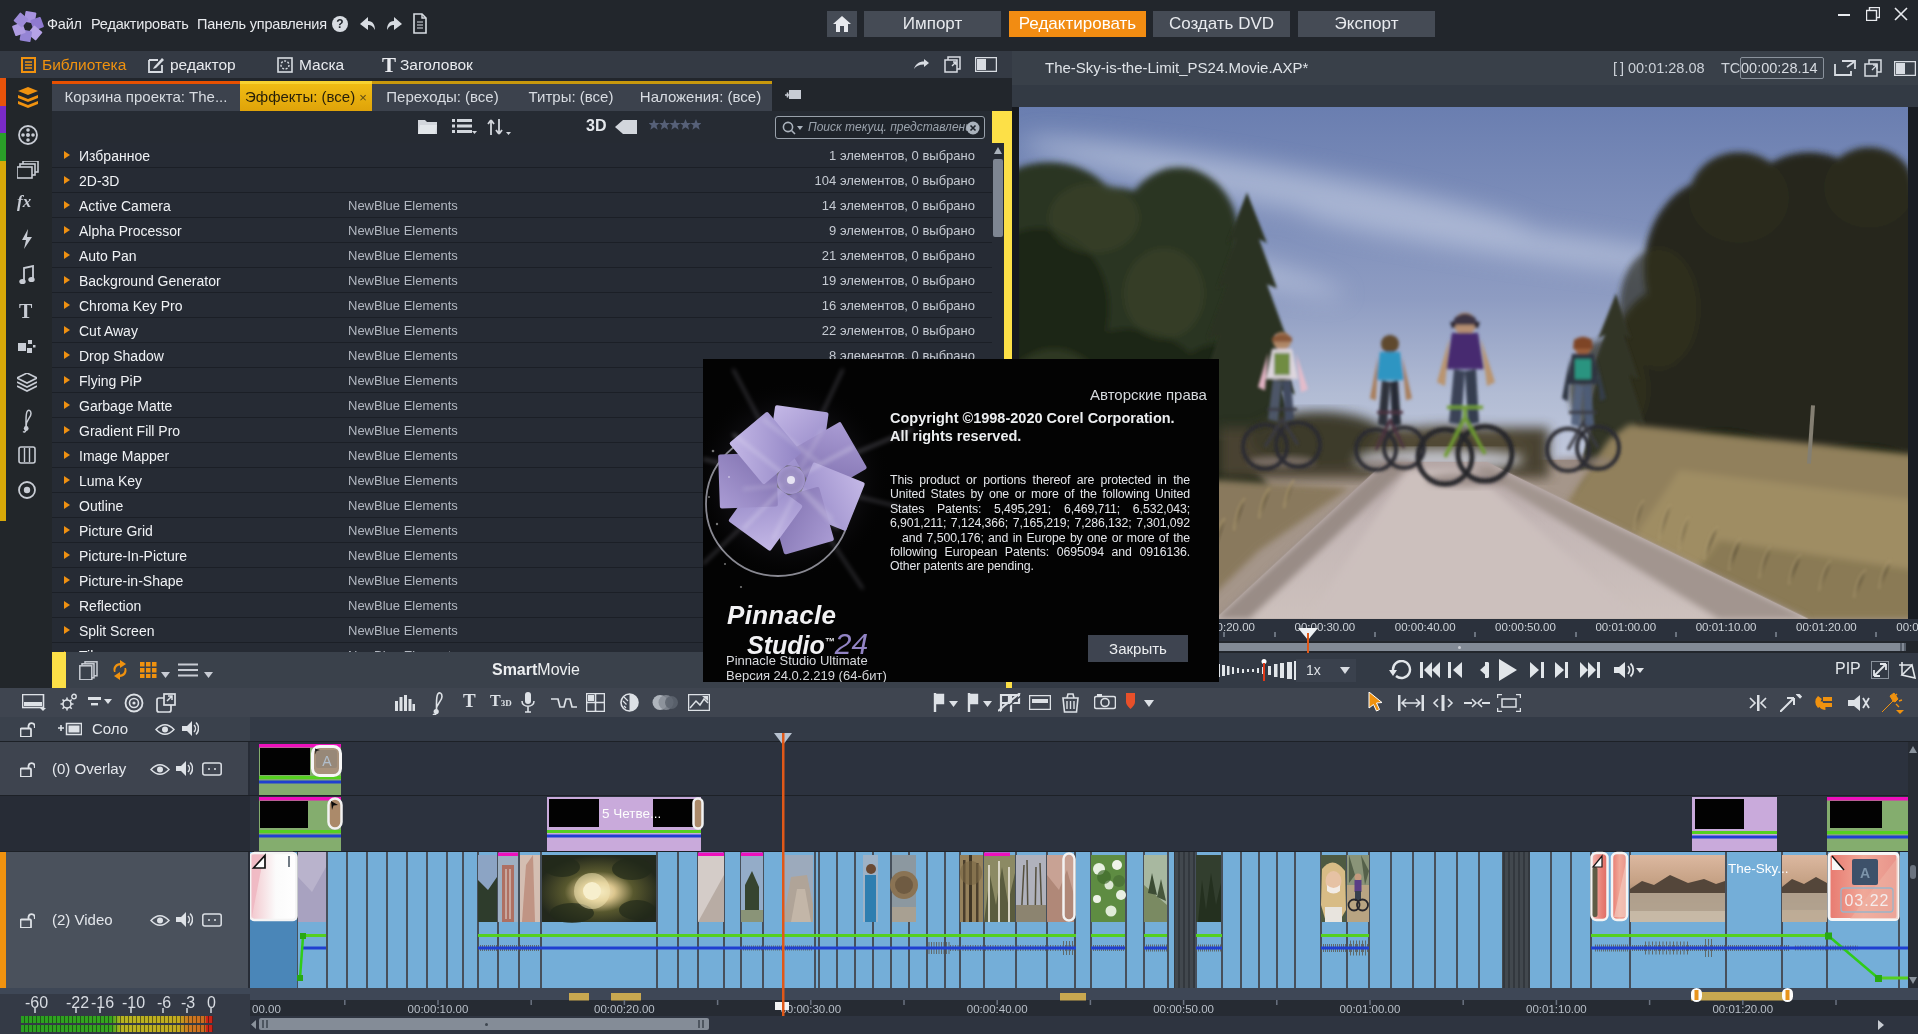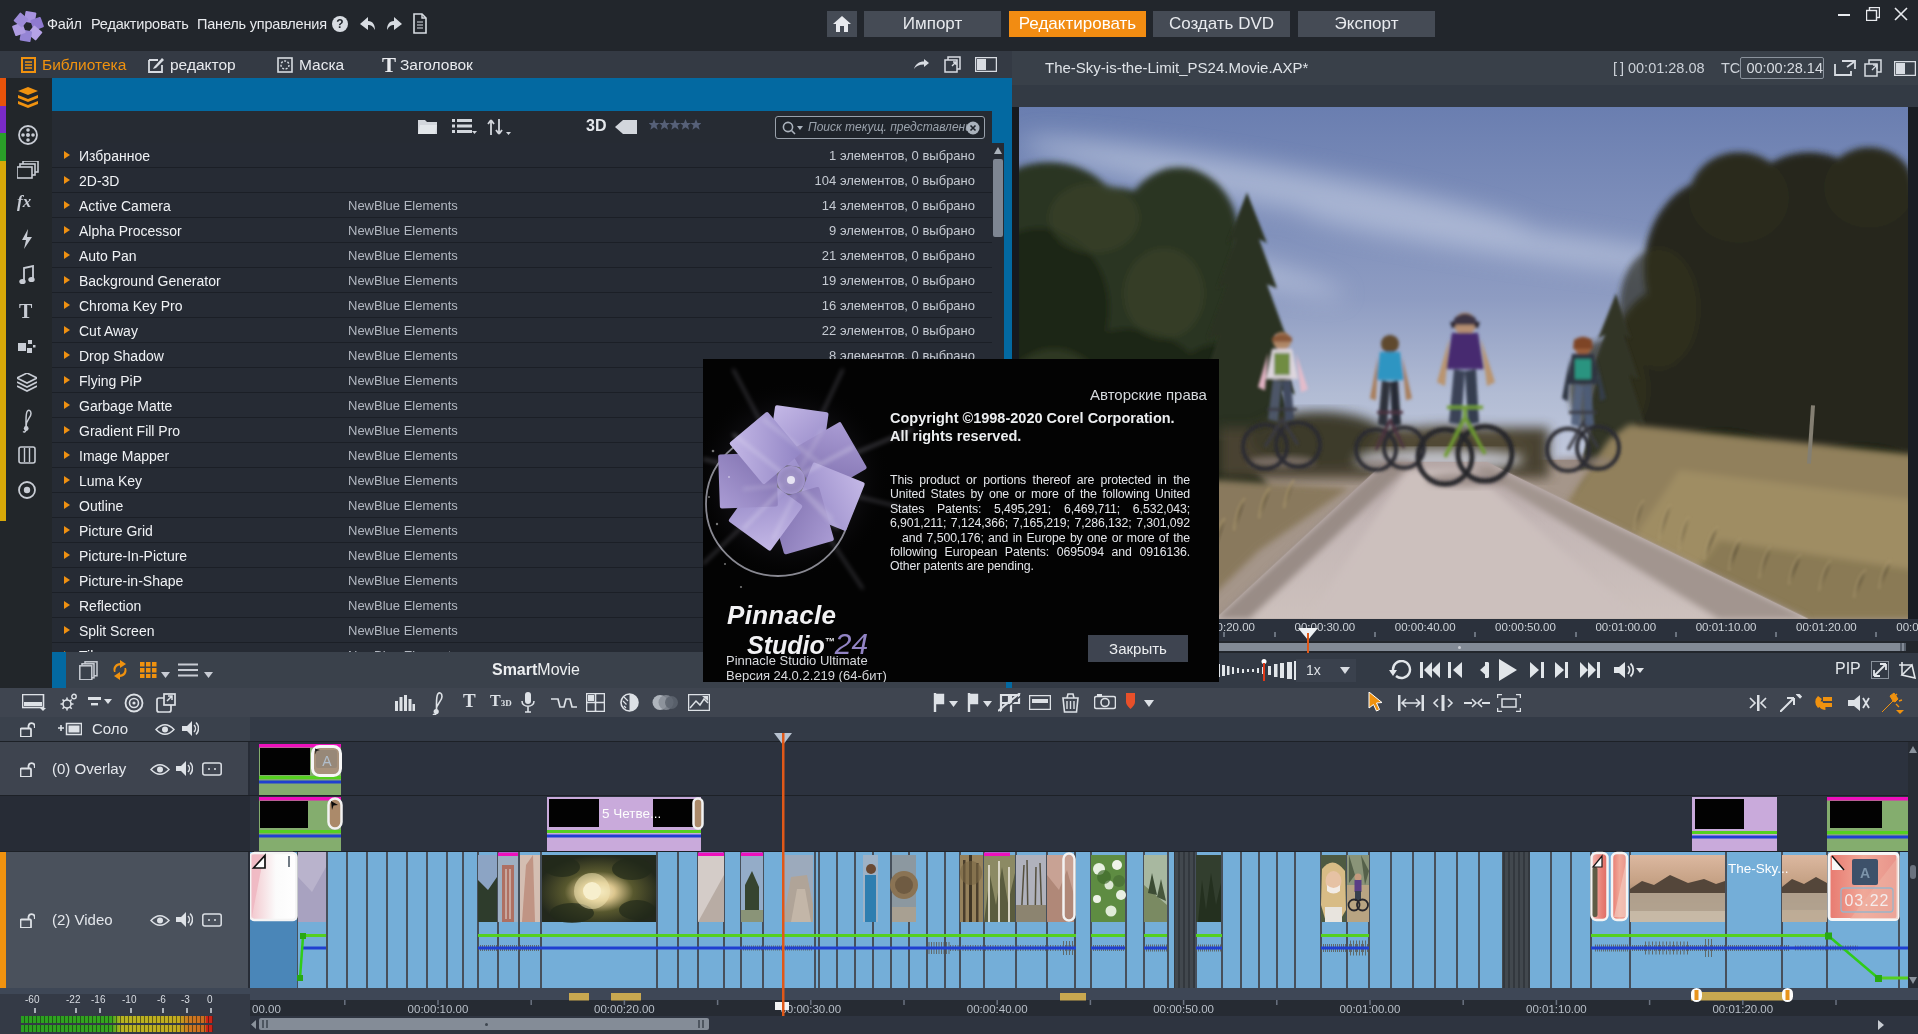--- a/index.html
+++ b/index.html
@@ -1,19 +1,19 @@
 <!DOCTYPE html>
 <html><head>
 <meta charset="utf-8">
 <style>
 * { margin:0; padding:0; box-sizing:border-box; }
 html,body { width:1918px; height:1034px; overflow:hidden; background:#22262c;
   font-family:"Liberation Sans", sans-serif; }
 .abs { position:absolute; }
-#root { position:relative; width:1549px; height:1034px; background:#0369a1; }
+#root { position:relative; width:1549px; height:1034px; background:#fde047; }
 .txt { color:#e8eaee; }
 </style>
 </head>
 <body>
 <div id="root">
 
 <div class="abs" style="left:0;top:0;width:1918px;height:51px;background:#22262c;">
   <svg class="abs" style="left:11px;top:9px" width="34" height="34" viewBox="0 0 34 34">
     <g transform="translate(17,17.5)">
       <g transform="rotate(10)">
@@ -100,20 +100,31 @@
     <rect x="4" y="1" width="12" height="12" fill="none" stroke="#d8dce2" stroke-width="1.5"></rect>
     <rect x="1" y="4" width="12" height="12" fill="#343a44" stroke="#d8dce2" stroke-width="1.5"></rect>
     <path d="M8 10 L12 6 M12 9 V6 H9" stroke="#d8dce2" stroke-width="1.4" fill="none"></path>
   </svg>
   <svg class="abs" style="left:975px;top:6px" width="22" height="15" viewBox="0 0 22 15">
     <rect x="0.5" y="0.5" width="21" height="14" fill="none" stroke="#d8dce2" stroke-width="1.5"></rect>
     <rect x="2" y="2" width="9" height="11" fill="#d8dce2"></rect>
   </svg>
 </div>
 
+<div class="abs" style="left:0;top:78px;width:1012px;height:33px;background:#22262c;">
+  <div class="abs" style="left:52px;top:3px;width:188px;height:30px;background:#3c424d;border-top:3px solid #e85000;color:#d8dce2;font-size:15px;text-align:center;line-height:26px;">Корзина проекта: The...</div>
+  <div class="abs" style="left:240px;top:3px;width:132px;height:30px;background:linear-gradient(#f0bc14,#dfa309);border-top:3px solid #f8d230;color:#261f0a;font-size:15px;text-align:center;line-height:26px;">Эффекты: (все) <span style="font-size:13px;color:#5a4a18;">×</span></div>
+  <div class="abs" style="left:372px;top:3px;width:141px;height:30px;background:#3c424d;border-top:3px solid #c8980c;color:#d8dce2;font-size:15px;text-align:center;line-height:26px;">Переходы: (все)</div>
+  <div class="abs" style="left:513px;top:3px;width:116px;height:30px;background:#3c424d;border-top:3px solid #c8980c;color:#d8dce2;font-size:15px;text-align:center;line-height:26px;">Титры: (все)</div>
+  <div class="abs" style="left:629px;top:3px;width:143px;height:30px;background:#3c424d;border-top:3px solid #c8980c;color:#d8dce2;font-size:15px;text-align:center;line-height:26px;">Наложения: (все)</div>
+  <svg class="abs" style="left:784px;top:10px" width="18" height="14" viewBox="0 0 18 14">
+    <rect x="5" y="2" width="12" height="9" fill="#c8ccd4"></rect>
+    <path d="M1 7 H6 M3.5 4.5 V9.5" stroke="#c8ccd4" stroke-width="1.6"></path>
+  </svg>
+</div>
 
 <div class="abs" style="left:0;top:78px;width:52px;height:610px;background:#22262a;" id="sidebar">
 
   <div class="abs" style="left:0;top:0;width:6px;height:28px;background:#e8530a;"></div>
   <div class="abs" style="left:0;top:28px;width:6px;height:27px;background:#7a2ac8;"></div>
   <div class="abs" style="left:0;top:55px;width:6px;height:28px;background:#2a9e28;"></div>
   <div class="abs" style="left:0;top:83px;width:6px;height:360px;background:#d8a808;"></div>
 
   <svg class="abs" style="left:16px;top:9px" width="24" height="21" viewBox="0 0 24 21">
     <path d="M12 0 L22 4 L12 8 L2 4 Z" fill="#f0920f"></path>
@@ -381,21 +392,21 @@
         <path d="M0 0 L9 0 L4.5 6 Z" fill="#c8ccd4"></path>
       </svg>
 </div>
 
 <div class="abs" style="left:1012px;top:51px;width:906px;height:637px;background:#333a44;" id="preview">
 
   <div class="abs" style="left:0;top:0;width:906px;height:34px;background:#394049;">
     <div class="abs" style="left:33px;top:8px;font-size:15px;color:#dfe3e8;">The-Sky-is-the-Limit_PS24.Movie.AXP*</div>
     <div class="abs" style="left:601px;top:9px;font-size:14.5px;color:#ccd1d8;">[ ] 00:01:28.08</div>
     <div class="abs" style="left:709px;top:9px;font-size:14.5px;color:#ccd1d8;">TC</div>
-    <div class="abs" style="left:728px;top:6px;width:84px;height:22px;border:1px solid #8a929c;border-radius:2px;font-size:14.5px;color:#d8dce2;text-align:right;line-height:21px;">00:00:28.14</div>
+    <div class="abs" style="left:728px;top:6px;width:84px;height:22px;border:1px solid #8a929c;border-radius:2px;font-size:14.5px;color:#d8dce2;text-align:left;line-height:21px;">00:00:28.14</div>
     <svg class="abs" style="left:822px;top:9px" width="22" height="16" viewBox="0 0 22 16">
       <path d="M1 4 V15 H17 V11 M8 1 H21 V9" fill="none" stroke="#d8dce2" stroke-width="1.8"></path>
       <path d="M13 7 L20 2" stroke="#d8dce2" stroke-width="1.8"></path>
     </svg>
     <svg class="abs" style="left:852px;top:8px" width="18" height="18" viewBox="0 0 18 18">
       <rect x="5" y="1" width="12" height="12" fill="none" stroke="#d8dce2" stroke-width="1.5"></rect>
       <rect x="1" y="5" width="12" height="12" fill="#394049" stroke="#d8dce2" stroke-width="1.5"></rect>
       <path d="M8 11 L13 6 M13 10 V6 H9" stroke="#d8dce2" stroke-width="1.3" fill="none"></path>
     </svg>
     <svg class="abs" style="left:882px;top:10px" width="22" height="15" viewBox="0 0 22 15">
@@ -911,21 +922,21 @@
       <path d="M12 4 A5 5 0 0 1 12 11 M14 1.5 A8.5 8.5 0 0 1 14 13.5" fill="none" stroke="#dde1e6" stroke-width="1.5"></path>
     </svg>
     <svg class="abs" style="left:202px;top:61px" width="20" height="14" viewBox="0 0 20 14">
       <rect x="0.8" y="1" width="18.4" height="12" rx="2" fill="none" stroke="#dde1e6" stroke-width="1.5"></rect>
       <path d="M6 7 H8 M12 7 H14" stroke="#dde1e6" stroke-width="1.6"></path>
     </svg>
   </div>
 
   <div class="abs" style="left:0;top:300px;width:250px;height:46px;background:#343a46;">
     <div class="abs" style="left:0;top:0;width:250px;height:6px;background:#3e4756;"></div>
-    <style>.mlb{position:absolute;top:6px;font-size:10px;color:#d8dce2;}.mtk{position:absolute;top:20px;width:2px;height:5px;background:#aab0b8;}</style>
+    <style>.mlb{position:absolute;top:6px;font-size:16px;color:#d8dce2;}.mtk{position:absolute;top:20px;width:2px;height:5px;background:#aab0b8;}</style>
     <div class="mlb" style="left:25px;">-60</div>
         <div class="mlb" style="left:66px;">-22</div>
     <div class="mlb" style="left:91px;">-16</div>
         <div class="mlb" style="left:122px;">-10</div>
     <div class="mlb" style="left:157px;">-6</div>
         <div class="mlb" style="left:181px;">-3</div>
     <div class="mlb" style="left:207px;">0</div>
     <div class="mtk" style="left:34px;"></div>
         <div class="mtk" style="left:75px;"></div>
     <div class="mtk" style="left:99px;"></div>

